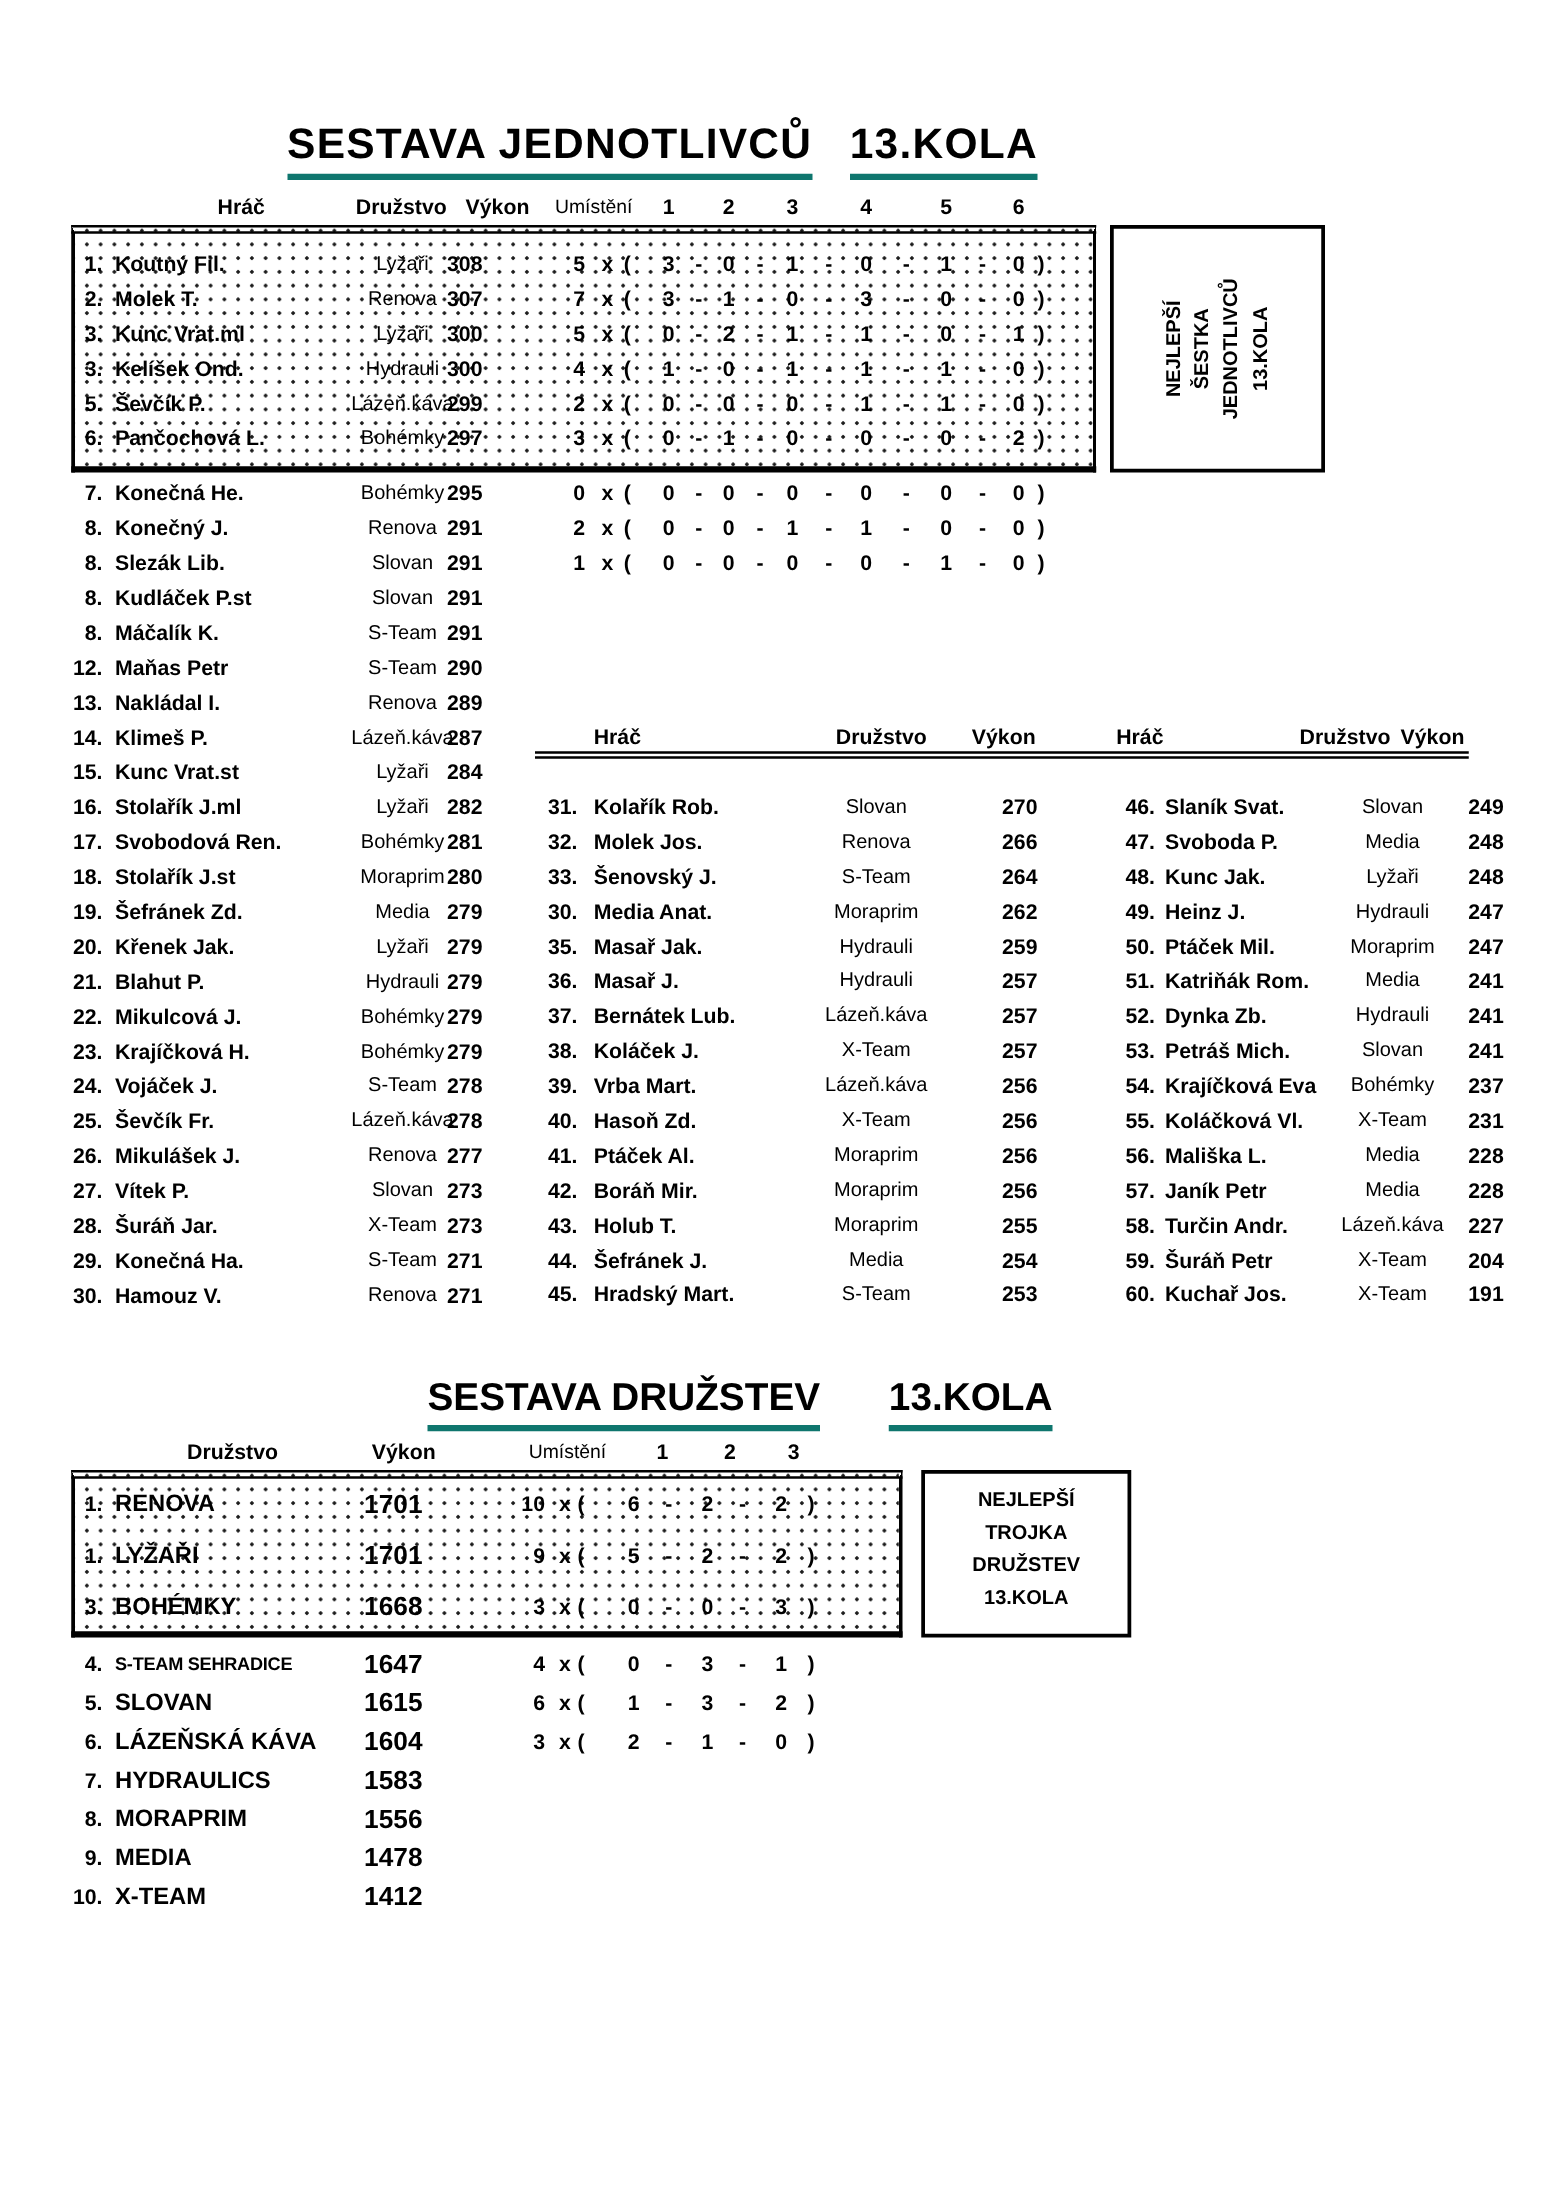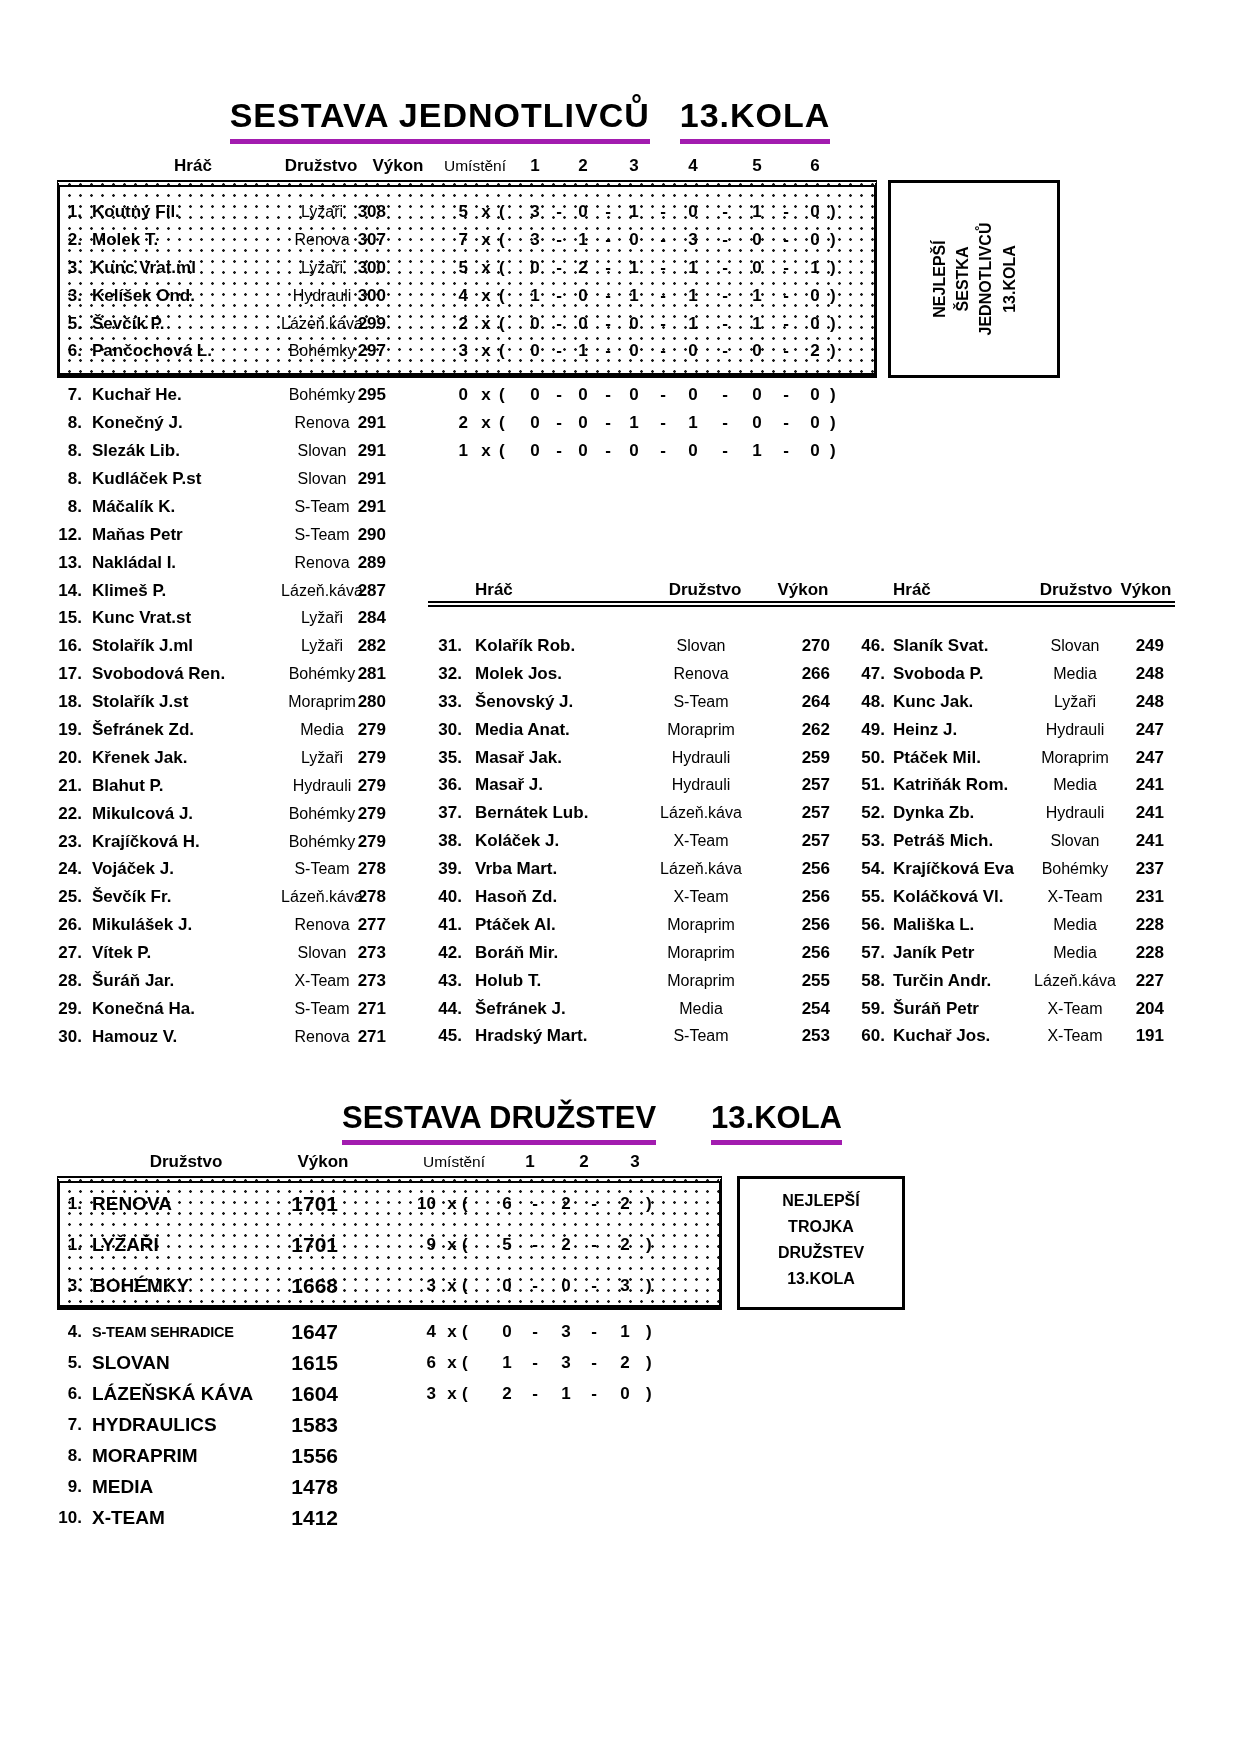--- a/index.html
+++ b/index.html
@@ -4,21 +4,21 @@
 <style>
   html,body { margin:0; padding:0; background:#e8e8e8; }
   .page { position:relative; width:1240px; height:1754px; background:#ffffff;
           font-family:"Liberation Sans", sans-serif; color:#000; overflow:hidden; margin:0 auto; }
 
   .title { position:absolute; top:52px; left:0; width:1240px; text-align:center;
            font-size:21px; font-weight:bold; }
   .u3 { border-bottom:3px solid #000; padding-bottom:2px; }
   .h1 { position:absolute; top:96px; left:0; width:1060px; text-align:center;
         font-size:34px; font-weight:bold; letter-spacing:1px; }
-  .u5 { border-bottom:5px solid #a21caf; padding-bottom:4px; display:inline-block; }
+  .u5 { border-bottom:5px solid #0f766e; padding-bottom:4px; display:inline-block; }
   .h1 .gap { margin-left:30px; }
   .h2 { position:absolute; top:1100px; left:0; width:1120px; text-align:center;
         font-size:31px; font-weight:bold;margin-left:32px; }
   .h2 .gap { margin-left:55px; }
 
   .cell { position:absolute; top:0; bottom:0; display:flex; align-items:center;
           white-space:nowrap; font-size:17px; font-weight:bold; }
   .ra { justify-content:flex-end; text-align:right; }
   .ce { justify-content:center; text-align:center; }
 
@@ -58,21 +58,21 @@
   .i-po { left:499px; width:12px; }
   .v1{left:517px}.v2{left:565px}.v3{left:616px}.v4{left:675px}.v5{left:739px}.v6{left:797px}
   .rv { width:36px; }
   .s1{left:551px}.s2{left:600px}.s3{left:655px}.s4{left:717px}.s5{left:778px}
   .sp { width:16px; }
   .i-pc { left:830px; width:14px; }
 
   .list789  { position:absolute; left:0; top:381px;  width:1240px; }
   .listleft { position:absolute; left:0; top:465px;  width:1240px; }
   .listmid  { position:absolute; left:0; top:632px;  width:1240px; }
-  .listright{ position:absolute; left:0; top:632px;  width:1032px; }
+  .listright{ position:absolute; left:0; top:632px;  width:1032px;padding-left:39px; }
 
   .listmid .i-rk  { left:400px; width:62px; }
   .listmid .i-nm  { left:475px; width:180px; }
   .listmid .i-tm  { left:640px; width:122px; }
   .listmid .i-sc  { left:786px; width:44px; }
   .listright .i-rk{ left:823px; width:62px; }
   .listright .i-nm{ left:893px; width:165px; }
   .listright .i-tm{ left:1014px; width:122px; }
   .listright .i-sc{ left:1120px; width:44px; }
 
@@ -279,21 +279,21 @@
       <div>ŠESTKA</div>
       <div>JEDNOTLIVCŮ</div>
       <div>13.KOLA</div>
     </div>
   </div>
 
   <div class="list789">
 
       <div class="irow">
         <span class="cell ra i-rk">7.</span>
-        <span class="cell i-nm">Kuchař He.</span>
+        <span class="cell i-nm">Konečná He.</span>
         <span class="cell ce i-tm">Bohémky</span>
         <span class="cell ra i-sc">295</span>
         <span class="cell ra i-ct">0</span>
         <span class="cell ce i-tx">x</span>
         <span class="cell i-po">(</span>
         <span class="cell ce rv v1">0</span>
         <span class="cell ce sp s1">-</span>
         <span class="cell ce rv v2">0</span>
         <span class="cell ce sp s2">-</span>
         <span class="cell ce rv v3">0</span>

